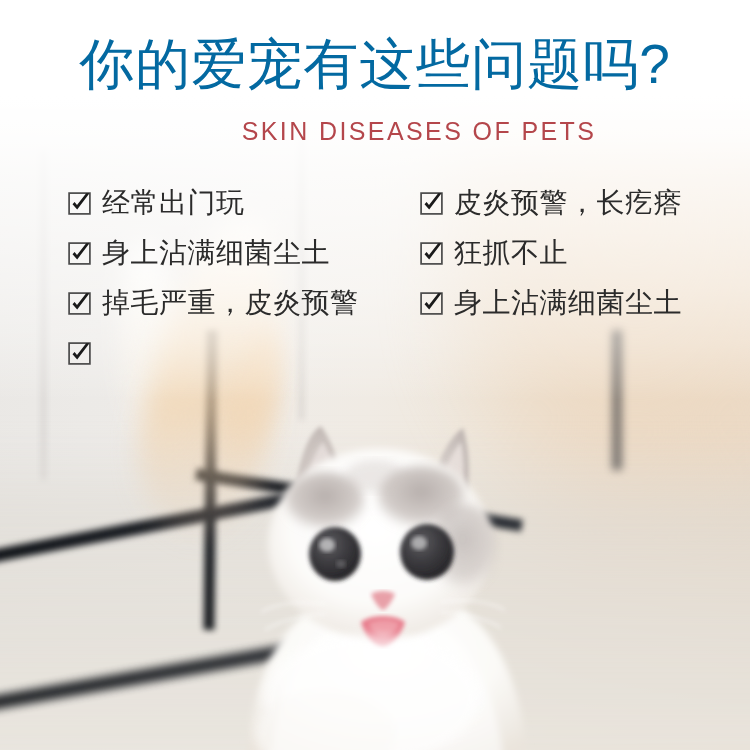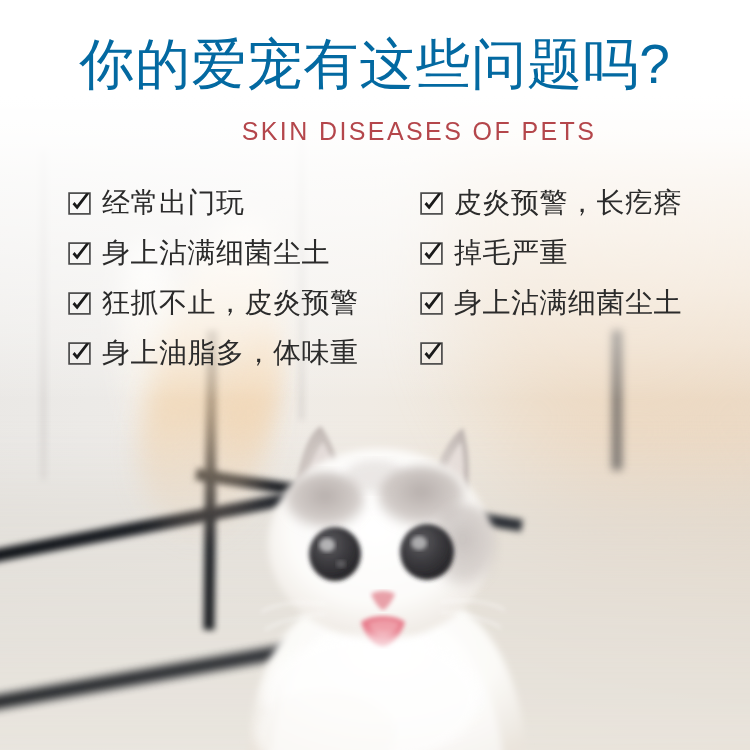--- a/index.html
+++ b/index.html
@@ -411,51 +411,42 @@
         </span>
         <span class="check-label">身上沾满细菌尘土</span>
       </div>
       <div class="check-item">
         <span class="cb">
           <svg width="23" height="23" viewBox="0 0 23 23">
             <rect x="1.1" y="1.1" width="20.8" height="20.8" fill="none" stroke="#4a4a4a" stroke-width="1.7"></rect>
             <path d="M4.5 12.2 L9.2 17.4 L21.5 1.2 L18.2 1.2 L9.0 12.9 L6.6 10.1 Z" fill="#1a1a1a"></path>
           </svg>
         </span>
-        <span class="check-label">掉毛严重</span>
-      </div>
-
-      <div class="check-item">
-        <span class="cb">
-          <svg width="23" height="23" viewBox="0 0 23 23">
-            <rect x="1.1" y="1.1" width="20.8" height="20.8" fill="none" stroke="#4a4a4a" stroke-width="1.7"></rect>
-            <path d="M4.5 12.2 L9.2 17.4 L21.5 1.2 L18.2 1.2 L9.0 12.9 L6.6 10.1 Z" fill="#1a1a1a"></path>
-          </svg>
-        </span>
-        <span class="check-label">狂抓不止，皮炎预警</span>
+        <span class="check-label">狂抓不止</span>
+      </div>
+
+      <div class="check-item">
+        <span class="cb">
+          <svg width="23" height="23" viewBox="0 0 23 23">
+            <rect x="1.1" y="1.1" width="20.8" height="20.8" fill="none" stroke="#4a4a4a" stroke-width="1.7"></rect>
+            <path d="M4.5 12.2 L9.2 17.4 L21.5 1.2 L18.2 1.2 L9.0 12.9 L6.6 10.1 Z" fill="#1a1a1a"></path>
+          </svg>
+        </span>
+        <span class="check-label">掉毛严重，皮炎预警</span>
       </div>
       <div class="check-item">
         <span class="cb">
           <svg width="23" height="23" viewBox="0 0 23 23">
             <rect x="1.1" y="1.1" width="20.8" height="20.8" fill="none" stroke="#4a4a4a" stroke-width="1.7"></rect>
             <path d="M4.5 12.2 L9.2 17.4 L21.5 1.2 L18.2 1.2 L9.0 12.9 L6.6 10.1 Z" fill="#1a1a1a"></path>
           </svg>
         </span>
         <span class="check-label">身上沾满细菌尘土</span>
       </div>
 
-      <div class="check-item">
-        <span class="cb">
-          <svg width="23" height="23" viewBox="0 0 23 23">
-            <rect x="1.1" y="1.1" width="20.8" height="20.8" fill="none" stroke="#4a4a4a" stroke-width="1.7"></rect>
-            <path d="M4.5 12.2 L9.2 17.4 L21.5 1.2 L18.2 1.2 L9.0 12.9 L6.6 10.1 Z" fill="#1a1a1a"></path>
-          </svg>
-        </span>
-        <span class="check-label">身上油脂多，体味重</span>
-      </div>
       <div class="check-item">
         <span class="cb">
           <svg width="23" height="23" viewBox="0 0 23 23">
             <rect x="1.1" y="1.1" width="20.8" height="20.8" fill="none" stroke="#4a4a4a" stroke-width="1.7"></rect>
             <path d="M4.5 12.2 L9.2 17.4 L21.5 1.2 L18.2 1.2 L9.0 12.9 L6.6 10.1 Z" fill="#1a1a1a"></path>
           </svg>
         </span>
       </div>
 
     </div>

